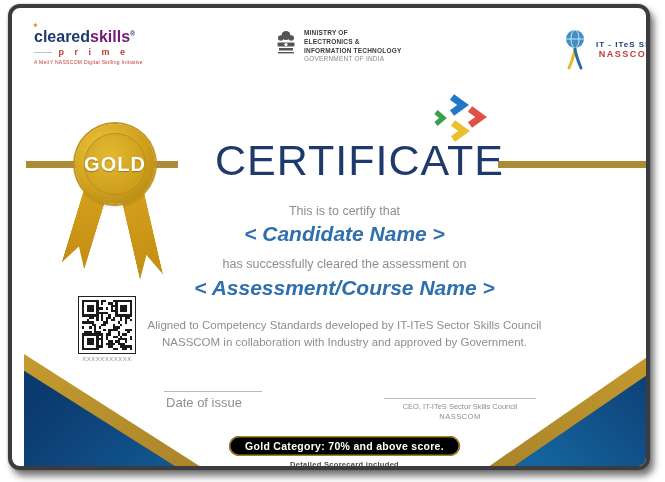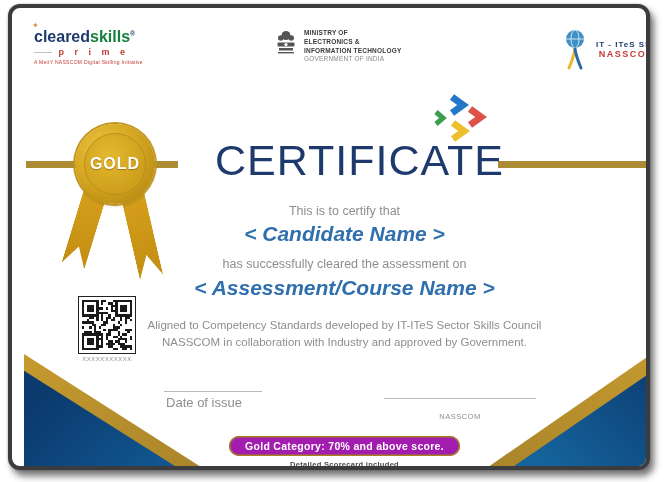--- a/index.html
+++ b/index.html
@@ -13,21 +13,21 @@
     position:absolute; left:8px; top:4px; width:642px; height:466px;
     background:#ffffff; border:4px solid #3c3c3e; border-radius:12px;
     box-shadow:4px 6px 7px rgba(0,0,0,0.55), 0 0 2px rgba(0,0,0,0.35);
     overflow:hidden;
   }
 
   
   .fs-logo { left:22px; top:20px; width:120px; }
   .fs-brand { font-size:16px; font-weight:bold; letter-spacing:0; line-height:1; }
   .fs-future { color:#1e3a6d; }
-  .fs-skills { color:#15803d; }
+  .fs-skills { color:#701a75; }
   .fs-reg { font-size:7px; color:#1e3a6d; vertical-align:super; }
   .fs-spark { position:absolute; left:-2px; top:-7px; color:#e8862a; font-size:8px; }
   .fs-prime { color:#c23b33; font-size:9px; font-weight:bold; letter-spacing:4px; margin-top:1px; }
   .fs-prime .dash { color:#9aa2ab; letter-spacing:0; font-weight:normal; }
   .fs-tagline { color:#c23b33; font-size:5px; margin-top:2px; letter-spacing:0.3px; white-space:nowrap; }
 
   .ministry { left:262px; top:21px; display:flex; gap:6px; align-items:flex-start; }
   .ministry-text { font-size:6.5px; line-height:1.35; color:#3a3a3a; font-weight:bold; letter-spacing:0.2px; }
   .ministry-text .lite { color:#8a8a8a; font-weight:normal; }
 
@@ -61,21 +61,21 @@
     background:radial-gradient(circle at 36% 32%, #eec63f, #cf9f1c 55%, #a87f12 100%);
     box-shadow:0 0 0 2px #c1961b, 0 2px 3px rgba(0,0,0,0.25);
     display:flex; align-items:center; justify-content:center;
   }
   .rosette-inner {
     width:62px; height:62px; border-radius:50%;
     border:1.5px solid #b8901f;
     background:radial-gradient(circle at 40% 35%, #e3b92f, #cf9f1c 70%);
     display:flex; align-items:center; justify-content:center;
   }
-  .badge-label { color:#ffffff; font-weight:bold; font-size:16px; letter-spacing:1px;
+  .badge-label { color:#ffffff; font-weight:bold; font-size:20px; letter-spacing:1px;
     text-shadow:0 1px 1px rgba(120,85,0,0.6); }
 
   
   .center-line { left:0; width:665px; text-align:center; }
   .certify { top:196px; font-size:12.5px; color:#8e8e8e; }
   .candidate { top:214px; font-size:21px; font-weight:bold; font-style:italic; color:#2f6fae; }
   .cleared { top:249px; font-size:12.5px; color:#8e8e8e; }
   .assessment { top:268px; font-size:21px; font-weight:bold; font-style:italic; color:#2f6fae; }
   .aligned1 { top:311px; font-size:11.5px; color:#8e8e8e; }
   .aligned2 { top:328px; font-size:11.5px; color:#8e8e8e; }
@@ -91,21 +91,21 @@
   
   .sig-rule { height:1px; background:#b9b9b9; }
   .date-rule { left:152px; top:383px; width:98px; }
   .date-label { left:122px; top:387px; width:140px; text-align:center; font-size:13px; color:#8e8e8e; }
   .ceo-rule { left:372px; top:390px; width:152px; }
   .ceo-title { left:352px; top:394px; width:192px; text-align:center; font-size:7.5px; color:#8e8e8e; }
   .ceo-org { left:352px; top:404px; width:192px; text-align:center; font-size:7.5px; color:#8e8e8e; letter-spacing:0.5px; }
 
   .pill { left:0; width:665px; top:428px; text-align:center; }
   .pill span {
-    display:inline-block; background:#a21caf; color:#ffffff; font-weight:bold;
+    display:inline-block; background:#000000; color:#ffffff; font-weight:bold;
     font-size:10.5px; padding:4px 16px; border-radius:11px; letter-spacing:0.3px;
     box-shadow:inset 0 0 0 1.5px #a5811f;
   }
   .scorecard { top:452px; font-size:7.5px; font-weight:bold; color:#4a4a4a; letter-spacing:0.3px; }
 
   
   .corner { position:absolute; }
   .corner-bl { left:12px; top:346px; width:188px; height:120px; }
   .corner-bl .gold { position:absolute; inset:0;
     background:linear-gradient(120deg,#c59a2e,#a8832a);
@@ -641,20 +641,21 @@
           <div class="d"></div>
           <div></div>
           <div class="d"></div>
         </div>
     </div>
     <div class="abs qr-caption">XXXXXXXXXXX</div>
 
     <div class="abs sig-rule date-rule"></div>
     <div class="abs date-label">Date of issue</div>
     <div class="abs sig-rule ceo-rule"></div>
+    <div class="abs ceo-title">CEO, IT-ITeS Sector Skills Council</div>
     <div class="abs ceo-org">NASSCOM</div>
 
     <div class="abs pill">
       <span>Gold Category: 70% and above score.</span>
     </div>
     <div class="abs center-line scorecard">Detailed Scorecard included</div>
 
     <div class="corner corner-bl">
       <div class="gold"></div>
       <div class="blue"></div>

